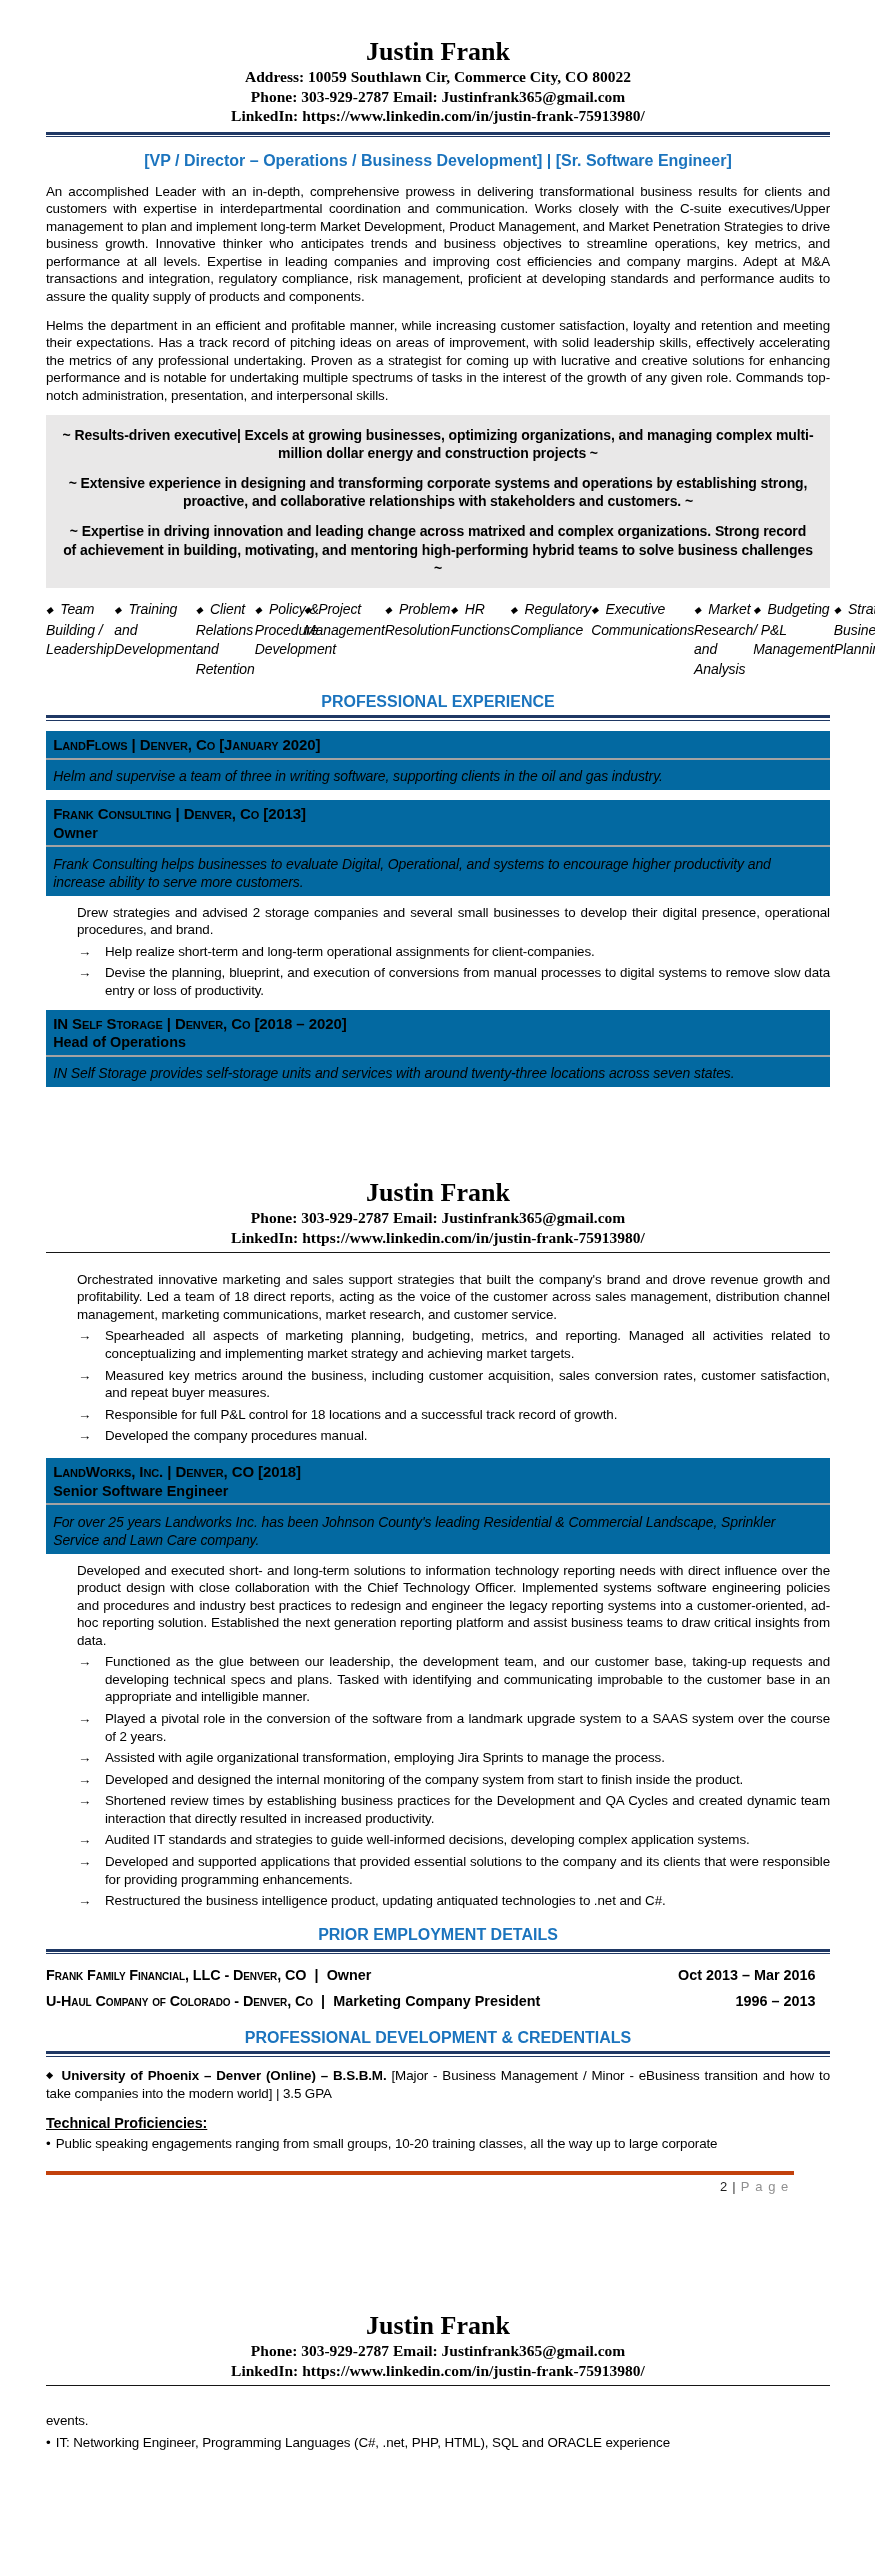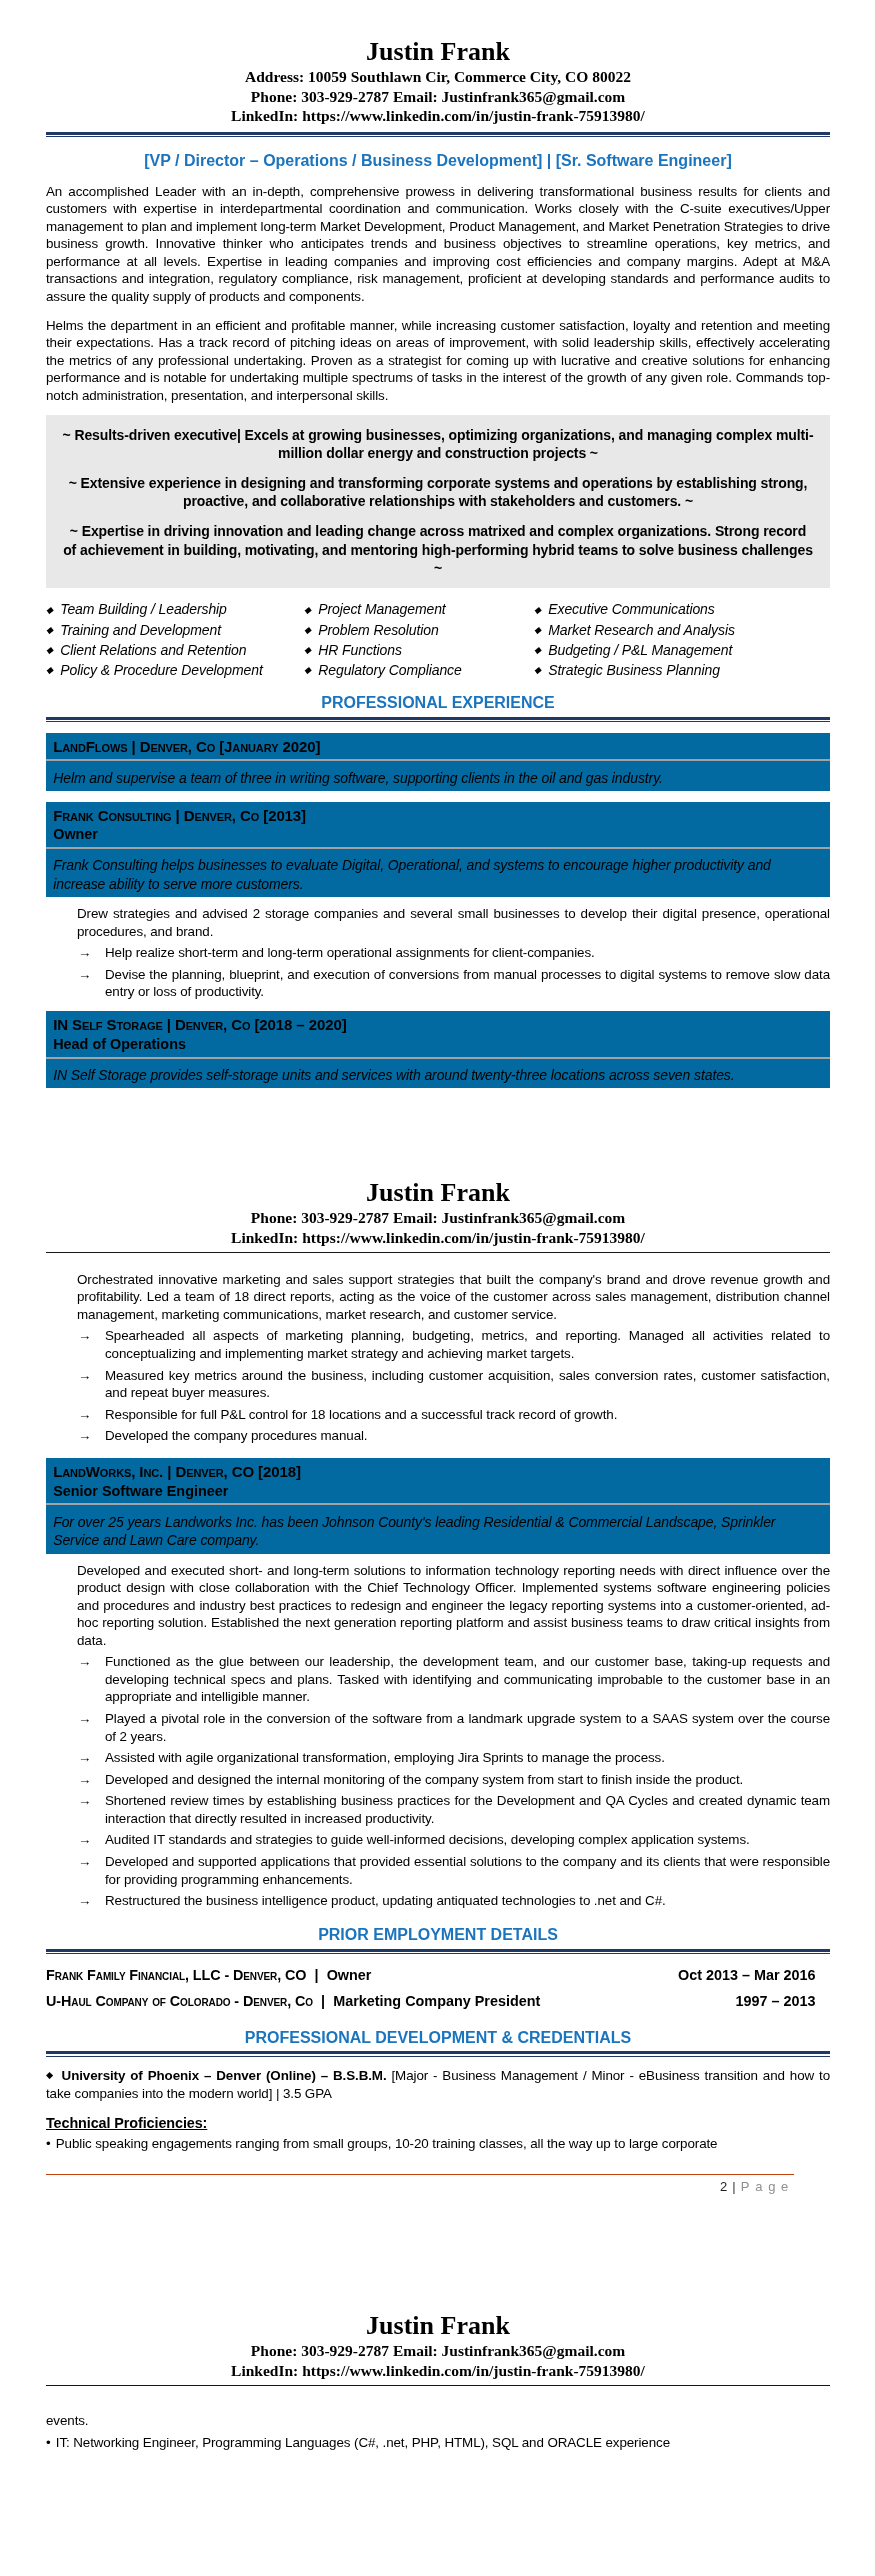--- a/index.html
+++ b/index.html
@@ -24,21 +24,21 @@
   .body-text{font-size:13.4px;line-height:17.5px;letter-spacing:-0.1px;text-align:justify;}
   .para{margin-top:11.3px;}
 
   
   .quote-box{background:#E9E8E8;margin-top:11.3px;padding:10.3px 15.5px;}
   .quote{font-size:14px;line-height:18.5px;font-weight:700;text-align:center;letter-spacing:-0.1px;}
   .quote + .quote{margin-top:11.3px;}
 
   
   .skills{display:flex;margin-top:12.4px;font-style:italic;font-size:14px;letter-spacing:-0.1px;}
-  .skill-col{display:flex;flex-direction:column;}
+  .skill-col{display:flex;}
   .skill-col-1{width:258px;}
   .skill-col-2{width:296px;}
   .skill-col-3{flex:1;}
   .skill-item{line-height:19.6px;}
   .glyph-diamond{font-size:9.3px;margin-right:7.2px;vertical-align:1.5px;}
 
   
   .job-box{background:#0369a1;margin-top:10.3px;padding:4.1px 7.2px;}
   .job-company{font-size:15px;line-height:19.6px;font-weight:700;font-variant:small-caps;letter-spacing:-0.1px;}
   .job-title{font-size:14.4px;line-height:18.5px;font-weight:700;}
@@ -60,21 +60,21 @@
 
   
   .edu-line{margin-top:10.3px;}
   .edu-bold{font-weight:700;}
   .tech-heading{font-size:14.4px;font-weight:700;text-decoration:underline;margin-top:12.4px;letter-spacing:-0.1px;}
   .dot-line{margin-top:4.1px;}
   .dot-glyph{margin-right:5.2px;}
   .plain-line{margin-top:26px;}
 
   
-  .page-footer{position:absolute;left:46px;right:82px;bottom:72px;border-top:1px solid #c2410c;text-align:right;padding-top:4.1px;font-size:13px;font-family:"Liberation Sans",sans-serif;}
+  .page-footer{position:absolute;left:46px;right:82px;bottom:72px;border-top:4px solid #c2410c;text-align:right;padding-top:4.1px;font-size:13px;font-family:"Liberation Sans",sans-serif;}
   .pf-num{color:#1d1d1d;letter-spacing:1px;}
   .pf-pipe{color:#3a3a3a;margin-left:4.1px;}
   .pf-word{color:#8F8F8F;letter-spacing:5.7px;margin-left:5.2px;}
 </style>
 </head>
 <body>
 
 <div class="page">
   <div class="content pad-top-p1">
     <div class="doc-name">Justin Frank</div>
@@ -233,21 +233,21 @@
         <span class="pe-role">Owner</span>
       </div>
       <div class="pe-dates">Oct 2013 – Mar 2016</div>
     </div>
     <div class="pe-row">
       <div>
         <span class="pe-company">U-Haul Company of Colorado - Denver, Co</span>
         <span class="pe-sep">|</span>
         <span class="pe-role">Marketing Company President</span>
       </div>
-      <div class="pe-dates">1997 – 2013</div>
+      <div class="pe-dates">1996 – 2013</div>
     </div>
 
     <div class="blue-heading" style="margin-top:15.5px;">PROFESSIONAL DEVELOPMENT &amp; CREDENTIALS</div>
     <div class="rule-thickthin rule-under-heading"></div>
 
     <div class="body-text edu-line">
       <span class="glyph-diamond">◆</span><span class="edu-bold">University of Phoenix – Denver (Online) – B.S.B.M.</span>
       <span>[Major - Business Management / Minor - eBusiness transition and how to take companies into the modern world] | 3.5 GPA</span>
     </div>
 

